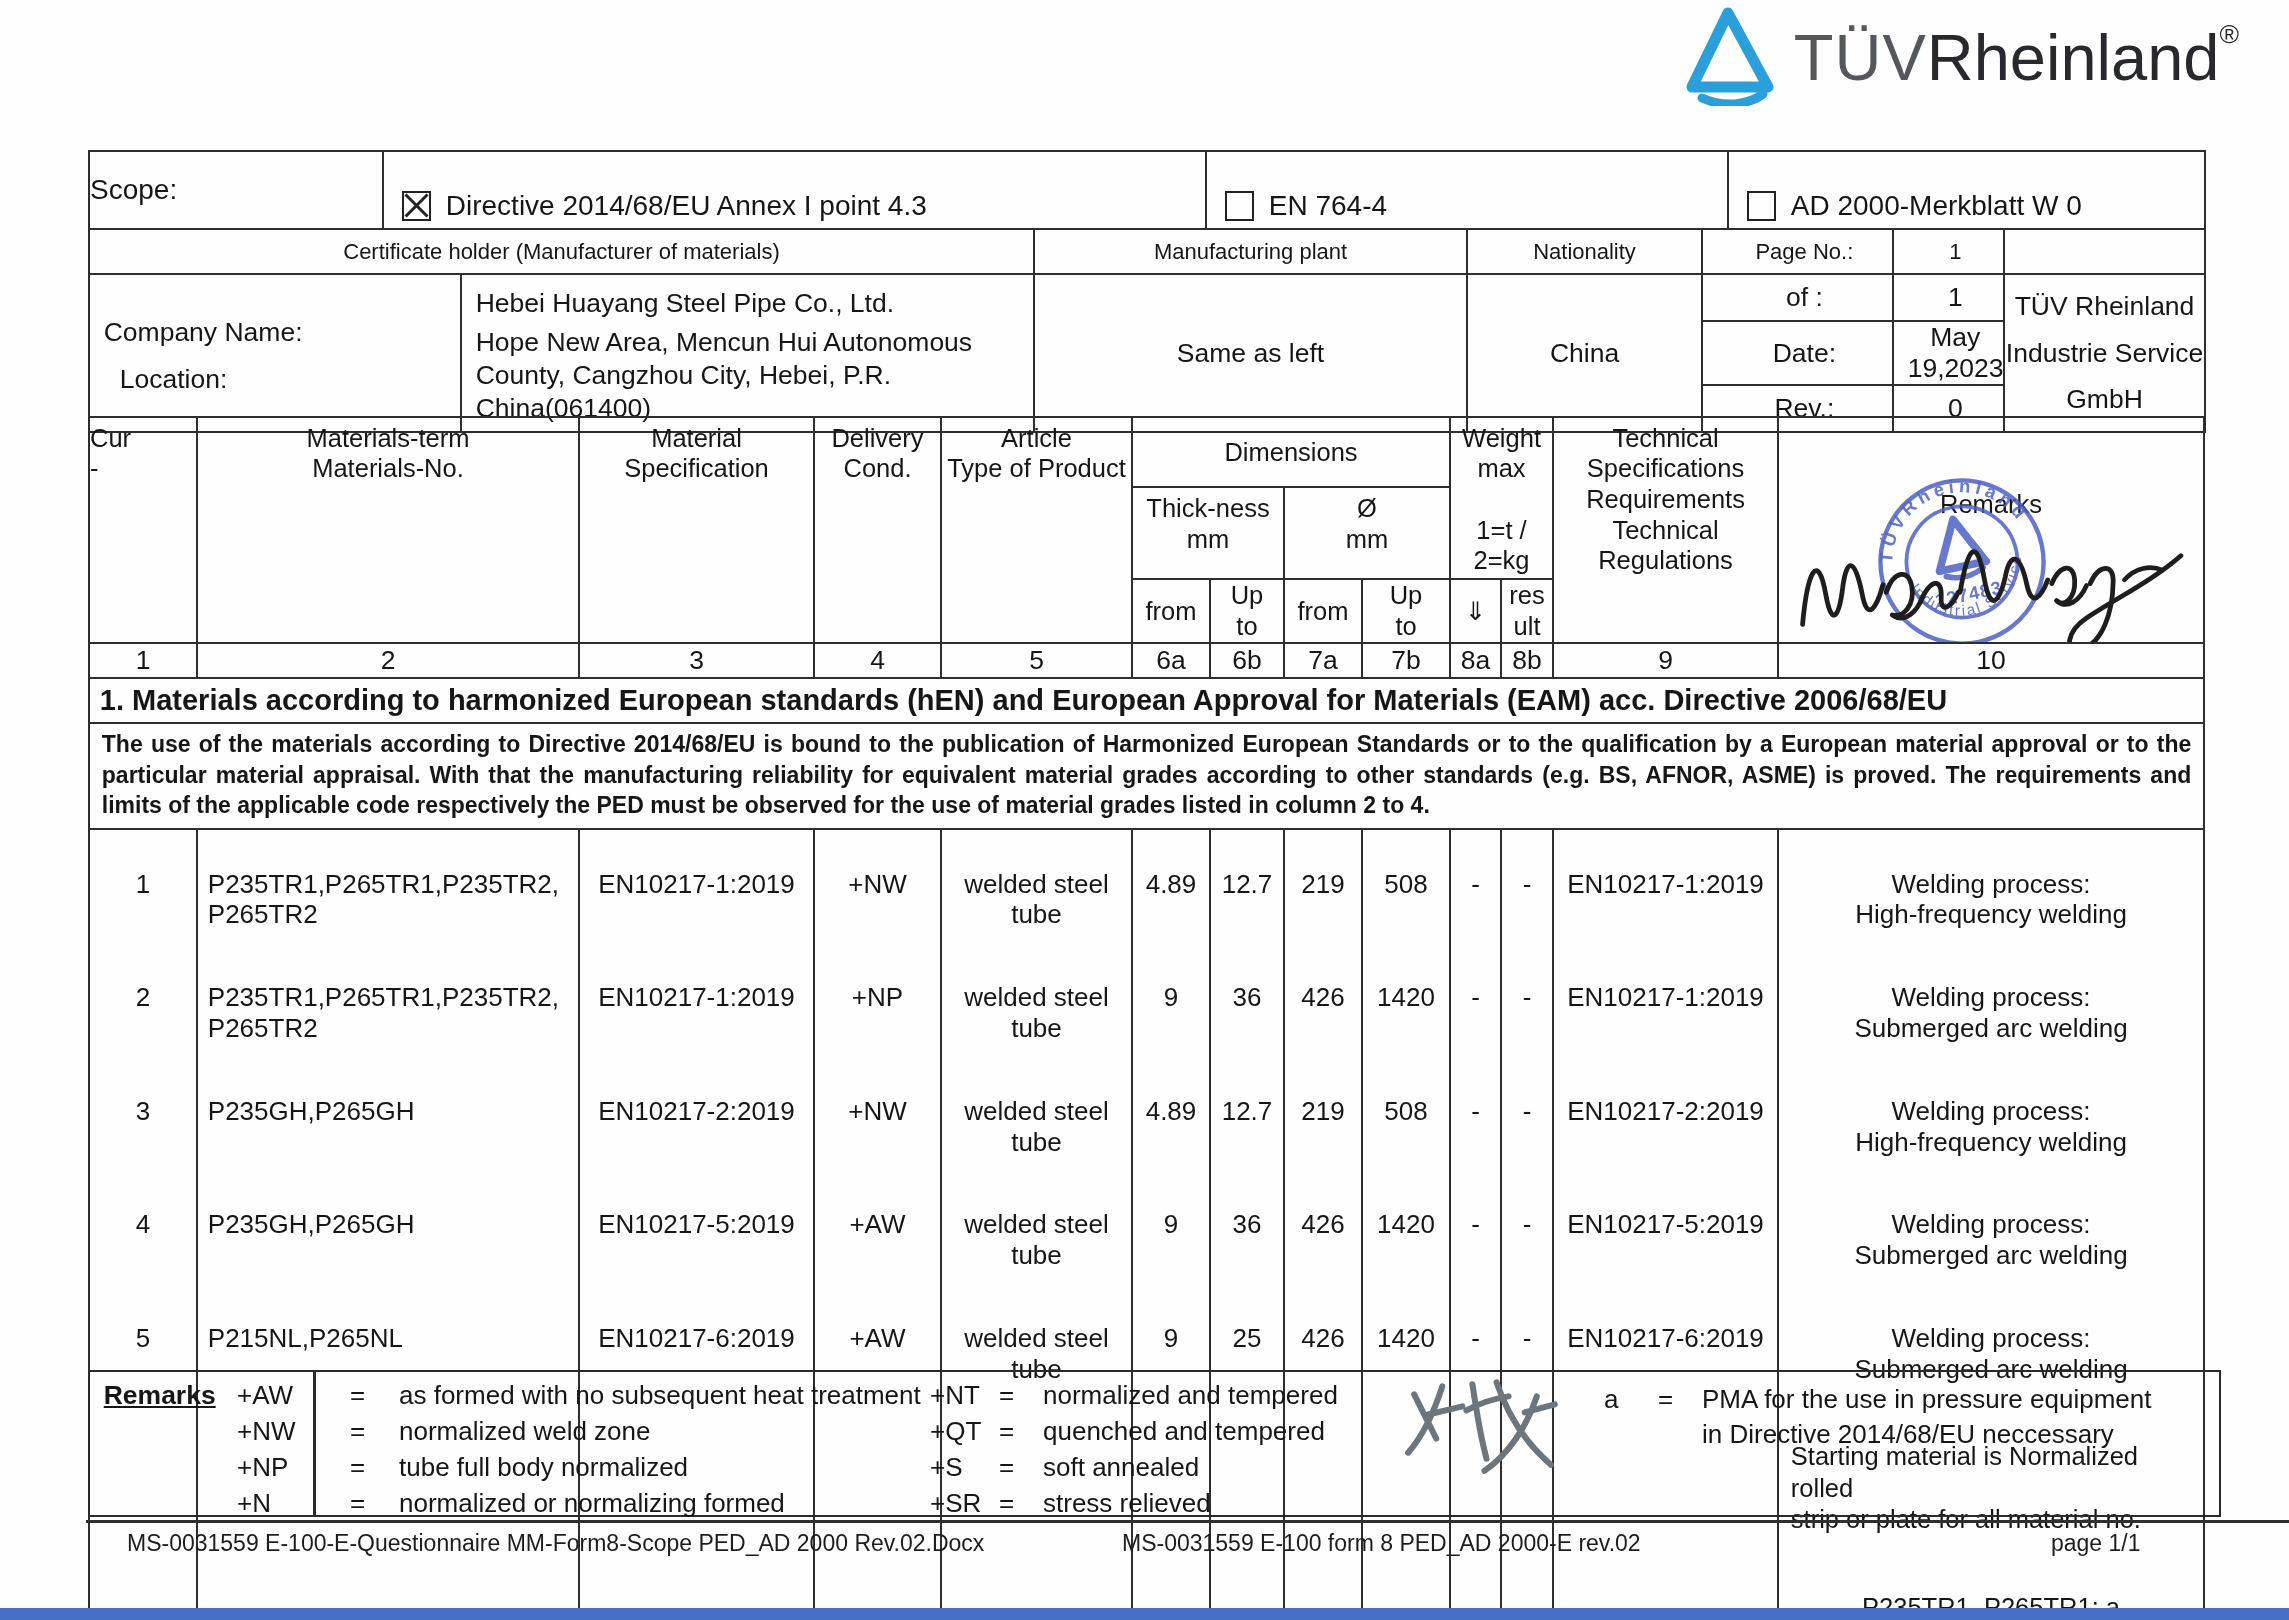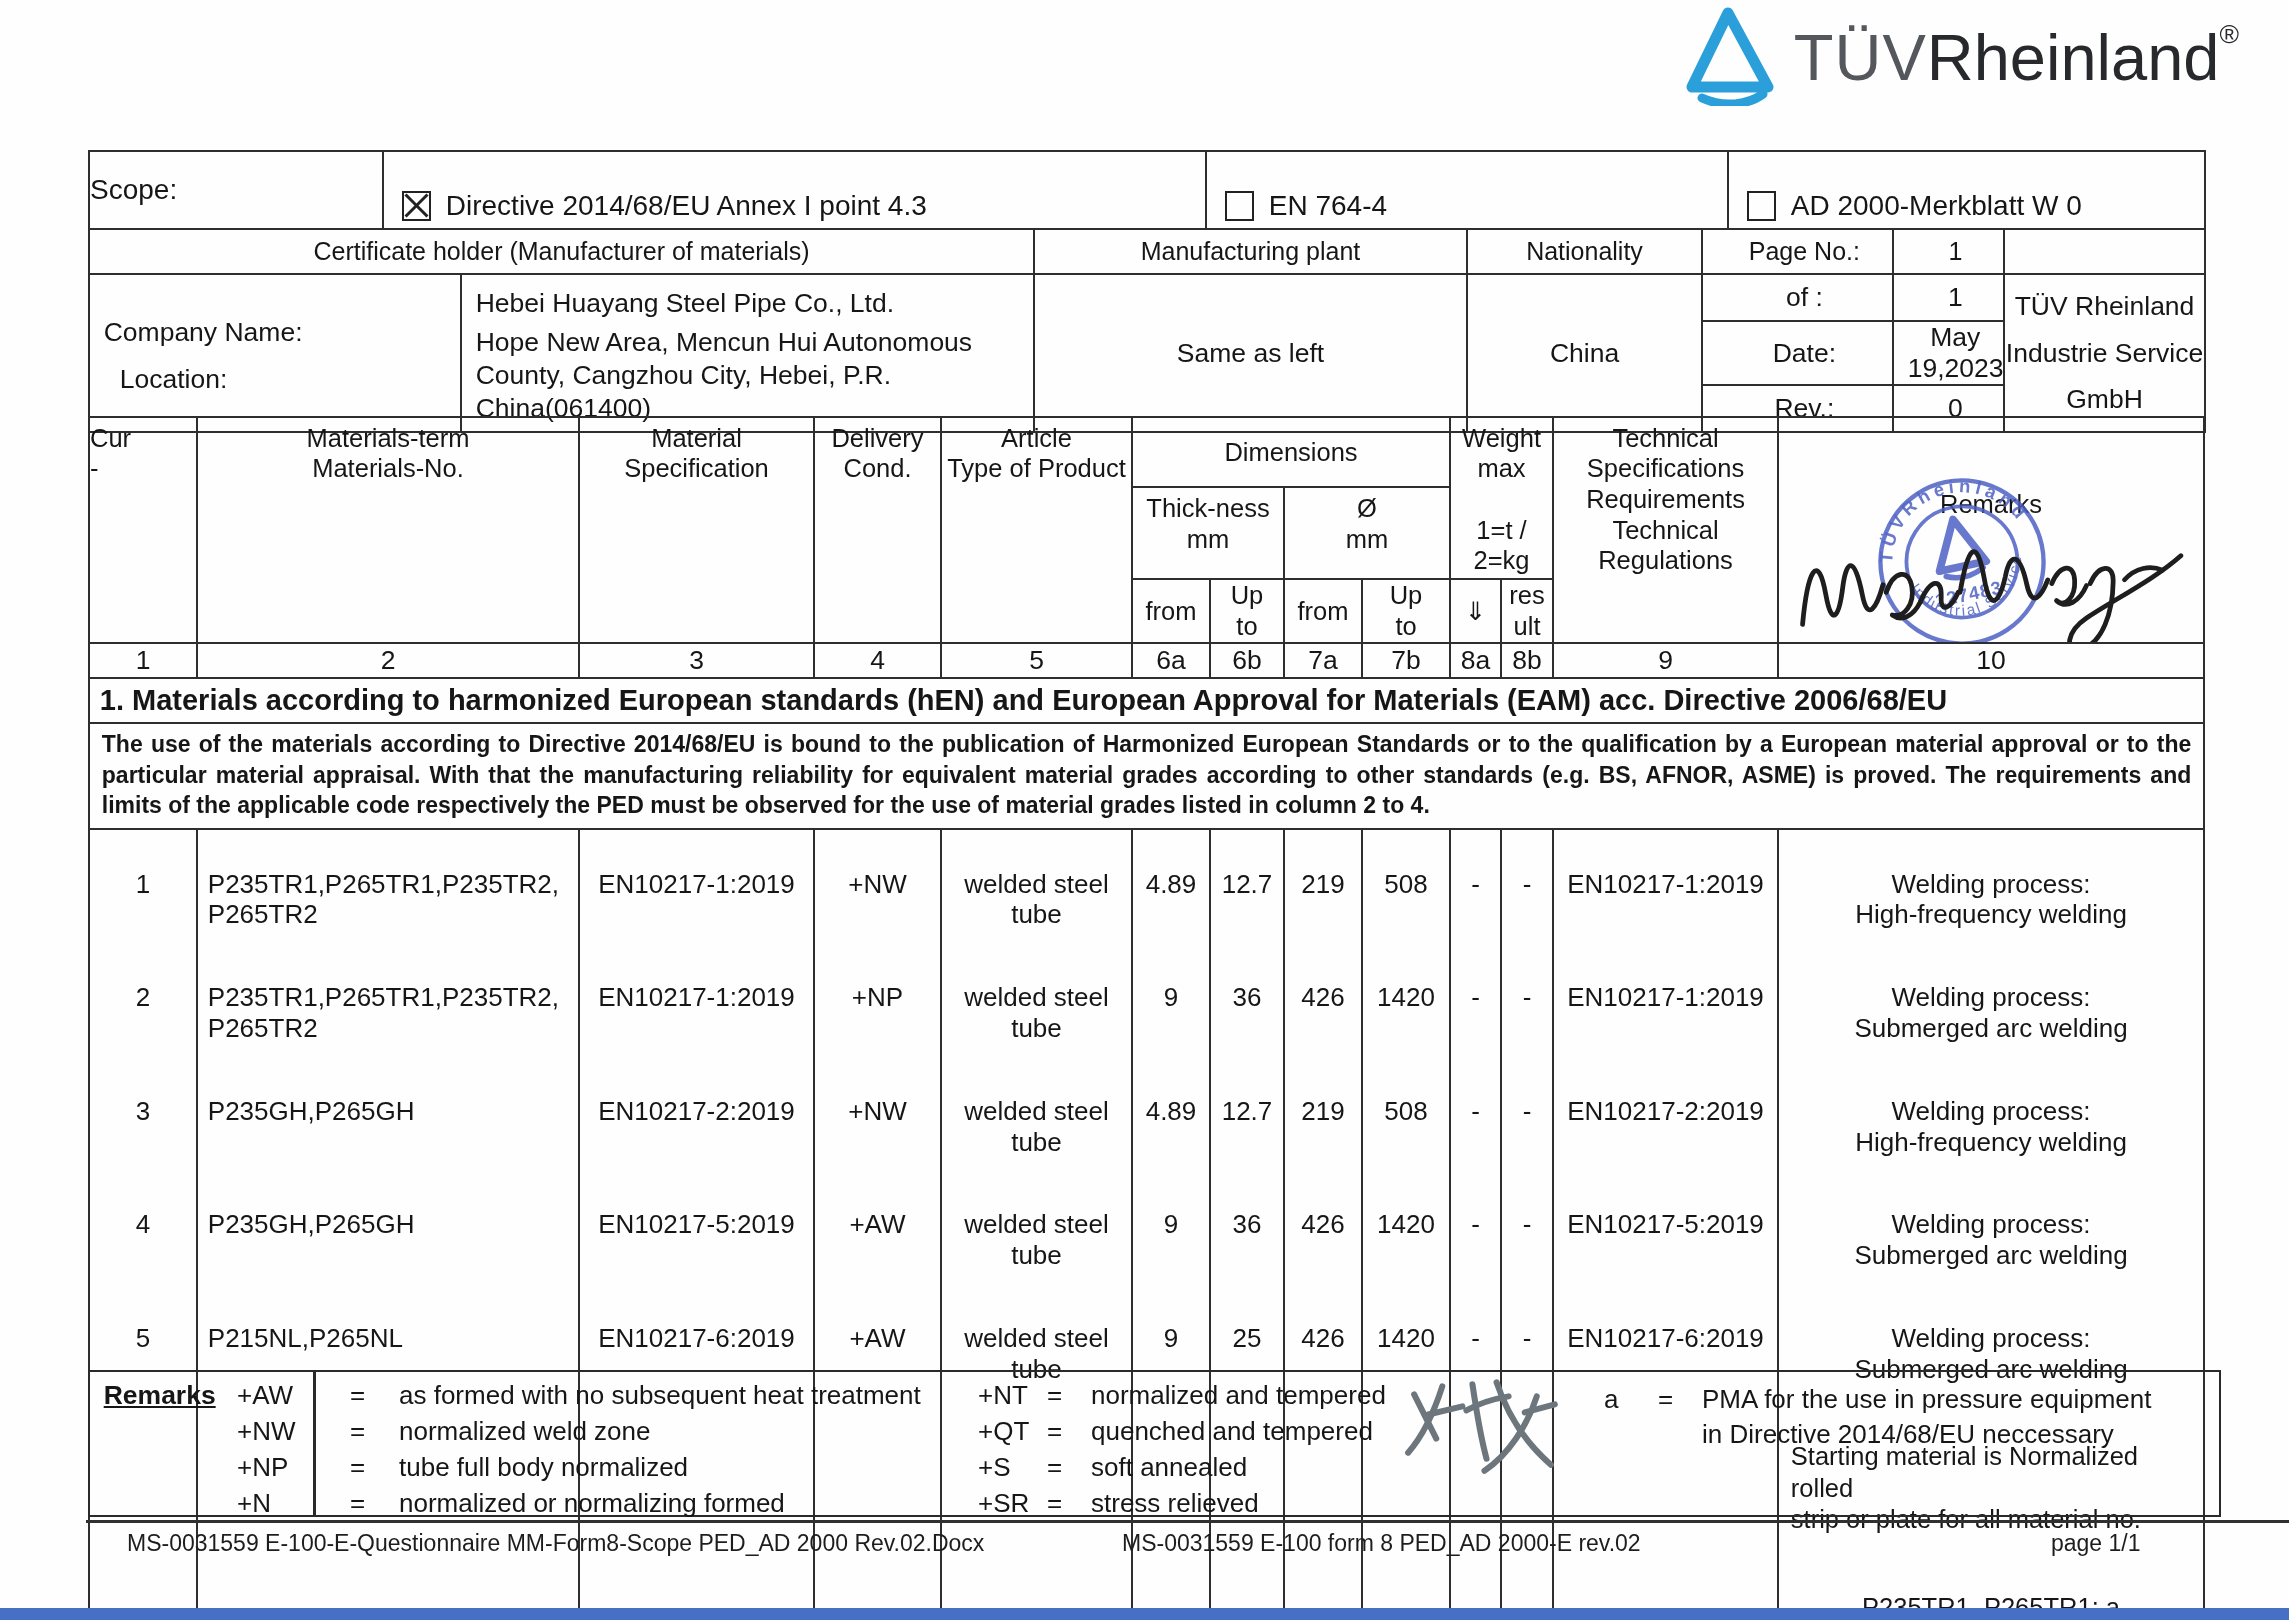--- a/index.html
+++ b/index.html
@@ -23,21 +23,21 @@
   .scope-tbl td{height:76px;font-size:28px;}
   .scope-label{padding-left:15.7px;}
   .opt{display:flex;align-items:center;gap:14.7px;padding-left:17.6px;margin-top:32px;}
   .cb{flex:0 0 auto;width:25.5px;height:25.5px;border:2.9px solid #222;position:relative;}
   .cb.checked:before,.cb.checked:after{content:"";position:absolute;left:-2.9px;top:10.8px;width:31px;height:2.9px;background:#222;}
   .cb.checked:before{transform:rotate(45deg);}
   .cb.checked:after{transform:rotate(-45deg);}
 
   
   .holder-tbl{top:228px;}
-  .holder-tbl .hdr td{height:43px;font-size:25px;text-align:center;}
+  .holder-tbl .hdr td{height:43px;font-size:22px;text-align:center;}
   .holder-tbl td.al{text-align:center;padding-left:13.7px;}
   .holder-tbl .mini{height:47px;}
   .lblcol,.valcol{vertical-align:top;text-align:left;}
   .lblcol div,.valcol div{padding:5.9px 0 0 13.7px;line-height:1.25;}
   .loc-lbl{margin-top:7.8px;margin-left:16px;}
   .valcol .loc-val{white-space:pre-line;}
   .ctr{text-align:center;}
   .org{white-space:pre-line;line-height:1.75;}
 
   
@@ -61,21 +61,21 @@
   .sig-svg{position:absolute;left:7.8px;top:41px;transform:rotate(-3deg);}
   .stamp-svg{position:absolute;left:96px;top:21.6px;transform:rotate(-12deg);opacity:.92;}
 
   
   .rembox{position:absolute;left:88px;top:1370px;width:2133px;height:147px;border:2.9px solid #2a2a2a;box-sizing:border-box;}
   .rem-title{position:absolute;left:13.7px;top:7.8px;font-size:26.5px;font-weight:bold;text-decoration:underline;}
   .rem-div{position:absolute;left:223px;top:0;width:2.9px;height:100%;background:#2a2a2a;}
   .leg{position:absolute;top:5.9px;font-size:26px;display:grid;row-gap:1px;}
   .leg .lrow{display:grid;line-height:35px;}
   .leg1{left:147px;}  .leg1 .lrow{grid-template-columns:113px 49px auto;}
-  .leg2{left:888px;}  .leg2 .lrow{grid-template-columns:69px 44px auto;}
+  .leg2{left:840px;}  .leg2 .lrow{grid-template-columns:69px 44px auto;}
   .leg3{left:1514px;top:9.8px;} .leg3 .lrow{grid-template-columns:54px 44px auto;}
   .leg .def{white-space:pre-line;}
   .cn-sig{position:absolute;left:1294px;top:-5.9px;}
 
   
   .foot-rule{position:absolute;left:86px;top:1520px;width:2203px;height:2.9px;background:#303030;}
   .foot{position:absolute;top:1530px;font-size:23px;color:#1d1d1d;}
   .foot-left{left:127px;}
   .foot-center{left:1122px;}
   .foot-right{left:2051px;}

